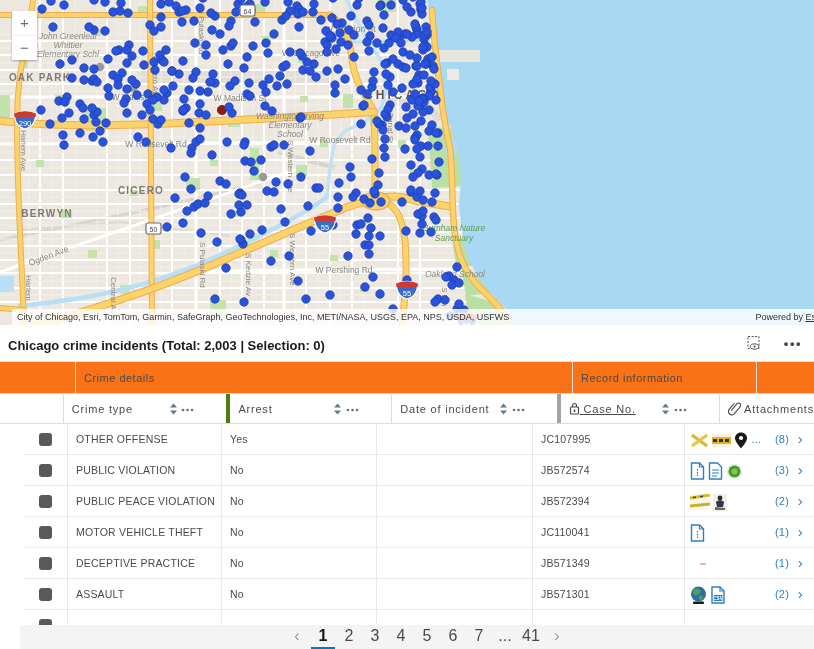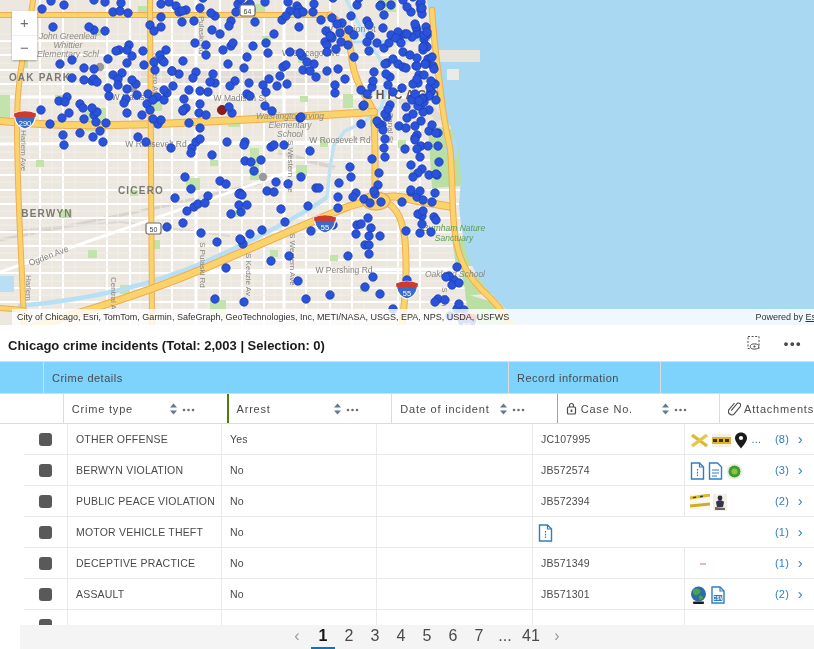--- a/index.html
+++ b/index.html
@@ -10,33 +10,33 @@
 #zoomctl .zb:first-child { border-bottom:1px solid #f0f0f0; }
 #attr { position:absolute; left:12px; bottom:0; width:814px; height:16px; background:rgba(255,255,255,0.82);
   font-size:9px; color:#323232; line-height:16px; padding:0 5px; z-index:5; }
 #attr .right { float:right; }
 #attr a { color:#323232; text-decoration:underline; }
 #tbltitle { height:37px; border-bottom:1px solid #dfdfdf; position:relative; }
 #tbltitle h1 { font-size:13px; font-weight:600; color:#1a1a1a; padding:13px 7px 0 8px; }
 #tbltitle .icons { position:absolute; right:12px; top:10px; }
 #tbltitle .icons .dots { display:inline-block; margin-left:22px; color:#4a4a4a; font-size:13px;
   letter-spacing:1.5px; font-weight:bold; vertical-align:3px; }
-.ghead { height:32px; display:flex; border-bottom:1px solid #dcdcdc; background:#7dd3fc; color:#4a4a4a; font-size:11px; letter-spacing:0.5px; }
+.ghead { height:32px; display:flex; border-bottom:1px solid #dcdcdc; background:#f97316; color:#4a4a4a; font-size:11px; letter-spacing:0.5px;gap:32px; }
 .ghead > div { line-height:32px; }
 .chead { height:30px; display:flex; border-bottom:1px solid #dcdcdc; color:#4a4a4a; font-size:11px; letter-spacing:0.8px;gap:24px; }
 .chead > div { line-height:30px; white-space:nowrap; }
 .g0 { width:43px; }
 .g1 { width:465px; border-left:1px solid #dcdcdc; padding-left:8px; }
 .g2 { width:152px; border-left:1px solid #dcdcdc; padding-left:8px; }
 .g3 { flex:1; border-left:1px solid #dcdcdc; }
 .h0 { width:43px; }
 .h1 { width:154px; border-left:1px solid #dcdcdc; padding-left:8px; position:relative; }
-.h2 { width:155px; border-left:2px solid #4d7c0f; padding-left:8px; position:relative; }
+.h2 { width:155px; border-left:4px solid #4d7c0f; padding-left:8px; position:relative; }
 .h3 { width:156px; border-left:1px solid #dcdcdc; padding-left:8px; position:relative; }
-.h4 { width:152px; border-left:1px solid #a3a3a3; padding-left:8px; position:relative; }
+.h4 { width:152px; border-left:4px solid #a3a3a3; padding-left:8px; position:relative;text-decoration:underline; }
 .h5 { flex:1; border-left:1px solid #dcdcdc; padding-left:8px; }
 .hctl { position:absolute; right:8px; top:0; }
 .row { height:31px; display:flex; border-bottom:1px solid #e9e9e9; font-size:10.5px; color:#4a4a4a; letter-spacing:0.2px;margin-left:24px; }
 .row > div { line-height:30px; white-space:nowrap; overflow:hidden; }
 .c0 { width:43px; text-align:center; }
 .cb { display:inline-block; width:13px; height:13px; background:#595959; border-radius:3px; margin-top:9px; }
 .c1 { width:154px; border-left:1px solid #e9e9e9; padding-left:8px; }
 .c2 { width:155px; border-left:1px solid #e9e9e9; padding-left:8px; }
 .c3 { width:156px; border-left:1px solid #e9e9e9; }
 .c4 { width:152px; border-left:1px solid #e9e9e9; padding-left:8px; }
@@ -818,21 +818,21 @@
           <rect x="1" y="5" width="4" height="3" fill="#3a3014"></rect>
           <rect x="7" y="5" width="4" height="3" fill="#3a3014"></rect>
           <rect x="13" y="5" width="4" height="3" fill="#3a3014"></rect>
         </svg> <svg width="14" height="17" viewBox="0 0 14 17" style="vertical-align:middle">
           <path d="M7,0.5 C10.6,0.5 13,3 13,6.3 C13,9 10,13 7,16.5 C4,13 1,9 1,6.3 C1,3 3.4,0.5 7,0.5 Z" fill="#1a1a1a"></path>
           <circle cx="7" cy="6" r="2.1" fill="#fff"></circle>
         </svg> <span style="color:#2e7fc2;font-size:11px">...</span></span><span class="cnt">(8)</span><span class="chev">›</span></div>
 </div>
 <div class="row">
 <div class="c0"><span class="cb"></span></div>
-<div class="c1">BERWYN VIOLATION</div>
+<div class="c1">PUBLIC VIOLATION</div>
 <div class="c2">No</div>
 <div class="c3"></div>
 <div class="c4">JB572574</div>
 <div class="c5"><span class="ic"><svg width="15" height="18" viewBox="0 0 15 18" style="vertical-align:middle">
           <path d="M1.5,1 L9.5,1 L13.5,5 L13.5,17 L1.5,17 Z" fill="#fff" stroke="#2e7fc2" stroke-width="1.4"></path>
           <path d="M9.5,1 L9.5,5 L13.5,5" fill="none" stroke="#2e7fc2" stroke-width="1.2"></path>
           <path d="M7.5,7 L7.5,14" stroke="#2e7fc2" stroke-width="1.2" stroke-dasharray="1.6,1.2"></path>
         </svg> <svg width="15" height="18" viewBox="0 0 15 18" style="vertical-align:middle">
           <path d="M1.5,1 L9.5,1 L13.5,5 L13.5,17 L1.5,17 Z" fill="#fff" stroke="#2e7fc2" stroke-width="1.4"></path>
           <path d="M4,8 L11,8 M4,11 L11,11 M4,14 L9,14" stroke="#2e7fc2" stroke-width="1.1"></path>
@@ -858,20 +858,21 @@
           <circle cx="7" cy="4" r="2.4" fill="#2b2b33"></circle>
           <path d="M3,8 C5,5.5 9,5.5 11,8 L10,13 L4,13 Z" fill="#33334a"></path>
           <path d="M2,13 L12,14 L12,16 L2,16 Z" fill="#6b675e"></path>
         </svg></span><span class="cnt">(2)</span><span class="chev">›</span></div>
 </div>
 <div class="row">
 <div class="c0"><span class="cb"></span></div>
 <div class="c1">MOTOR VEHICLE THEFT</div>
 <div class="c2">No</div>
 <div class="c3"></div>
+<div class="c4">JC110041</div>
 <div class="c5"><span class="ic"><svg width="15" height="18" viewBox="0 0 15 18" style="vertical-align:middle">
           <path d="M1.5,1 L9.5,1 L13.5,5 L13.5,17 L1.5,17 Z" fill="#fff" stroke="#2e7fc2" stroke-width="1.4"></path>
           <path d="M9.5,1 L9.5,5 L13.5,5" fill="none" stroke="#2e7fc2" stroke-width="1.2"></path>
           <path d="M7.5,7 L7.5,14" stroke="#2e7fc2" stroke-width="1.2" stroke-dasharray="1.6,1.2"></path>
         </svg></span><span class="cnt">(1)</span><span class="chev">›</span></div>
 </div>
 <div class="row">
 <div class="c0"><span class="cb"></span></div>
 <div class="c1">DECEPTIVE PRACTICE</div>
 <div class="c2">No</div>

